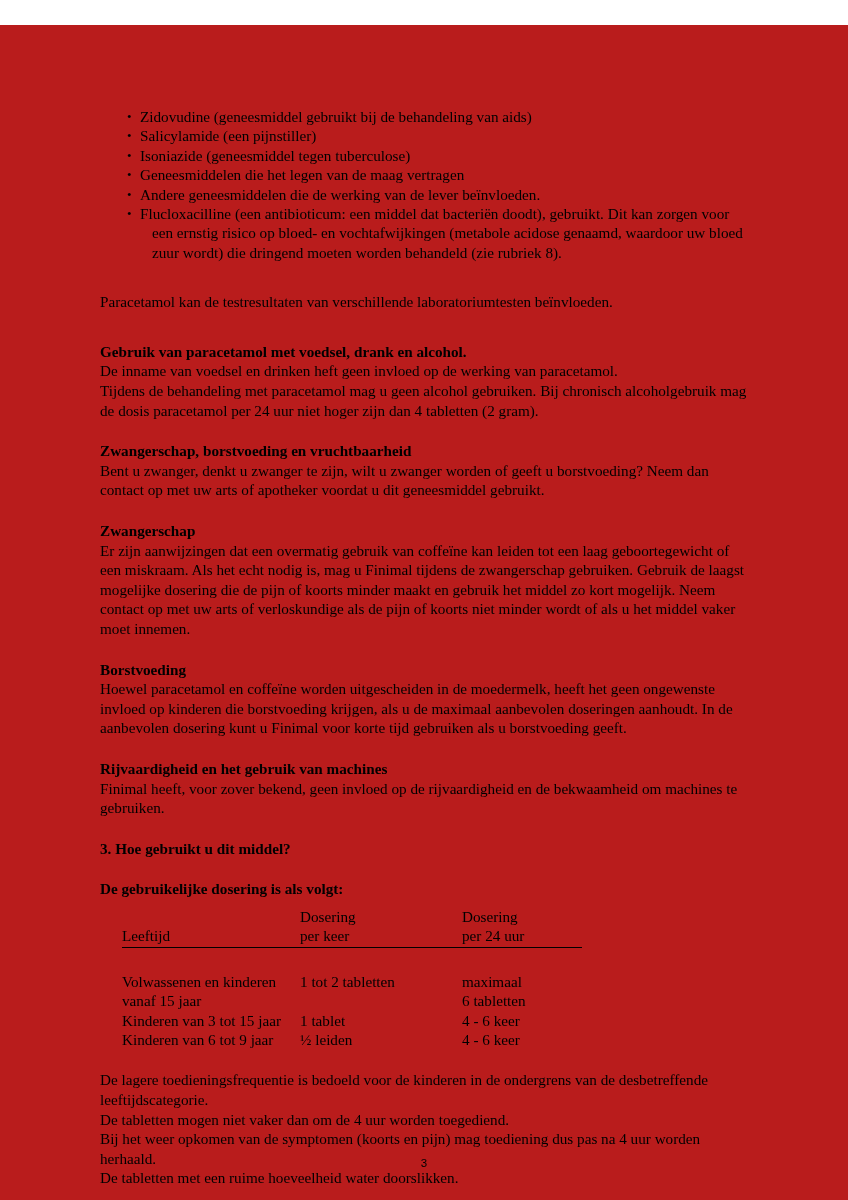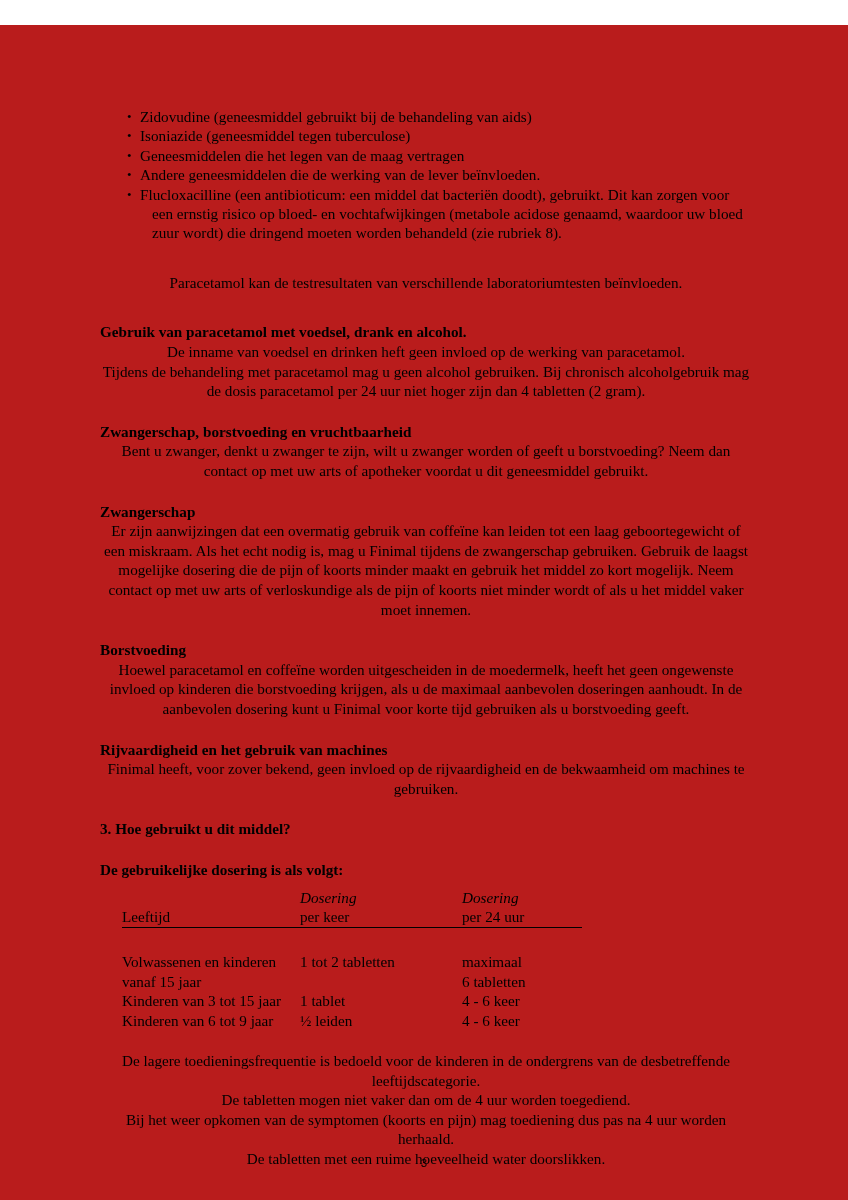--- a/index.html
+++ b/index.html
@@ -58,21 +58,20 @@
     top: 0;
     font-size: 13px;
     line-height: 19.4px;
   }
 
   
   .para {
     font-size: 15.2px;
     line-height: 19.6px;
     margin: 0;
-    text-align: center;
   }
   .heading {
     font-size: 15.2px;
     line-height: 19.6px;
     font-weight: bold;
     margin: 0;
   }
   .gap-lg { height: 30px; }
   .gap-md { height: 21px; }
 
@@ -89,21 +88,21 @@
   .dose-table col.c1 { width: 178px; }
   .dose-table col.c2 { width: 162px; }
   .dose-table col.c3 { width: 120px; }
 
   .dose-table td, .dose-table th {
     padding: 0;
     text-align: left;
     font-weight: normal;
     vertical-align: top;
   }
-  .hdr-top td { padding-bottom: 0px; font-style: italic; }
+  .hdr-top td { padding-bottom: 0px; }
   .hdr-bottom td {
     border-bottom: 1.3px solid #000;
     padding-bottom: 1px;
   }
   .spacer-row td { height: 24px; }
   .dose-row td { height: 19.4px; }
 
   
   .page-number {
     position: absolute;
@@ -118,20 +117,23 @@
 </style>
 </head>
 <body>
 
 <div class="page">
   <div class="content">
 
     <ul class="bullet-list">
       <li class="bullet-item">
         <span class="bullet-text">Zidovudine (geneesmiddel gebruikt bij de behandeling van aids)</span>
+      </li>
+      <li class="bullet-item">
+        <span class="bullet-text">Salicylamide (een pijnstiller)</span>
       </li>
       <li class="bullet-item">
         <span class="bullet-text">Isoniazide (geneesmiddel tegen tuberculose)</span>
       </li>
       <li class="bullet-item">
         <span class="bullet-text">Geneesmiddelen die het legen van de maag vertragen</span>
       </li>
       <li class="bullet-item">
         <span class="bullet-text">Andere geneesmiddelen die de werking van de lever beïnvloeden.</span>
       </li>

